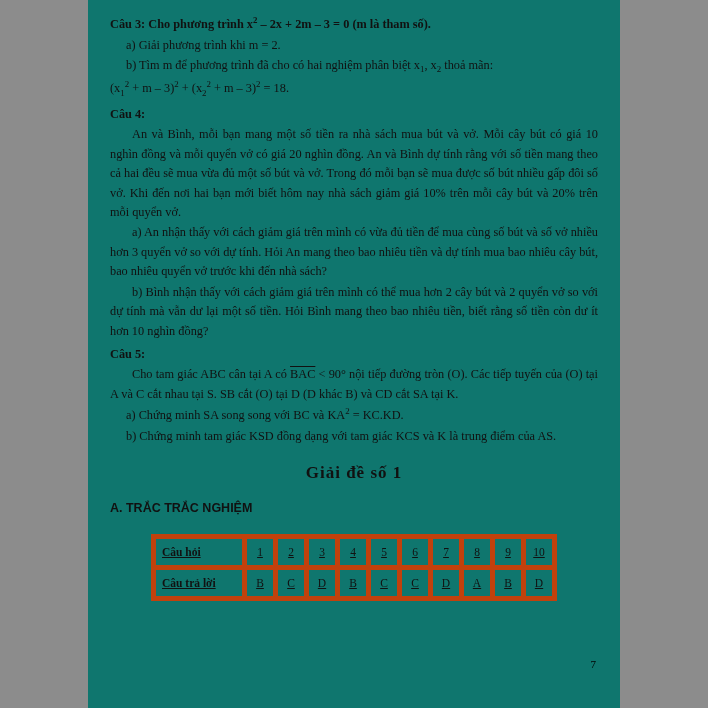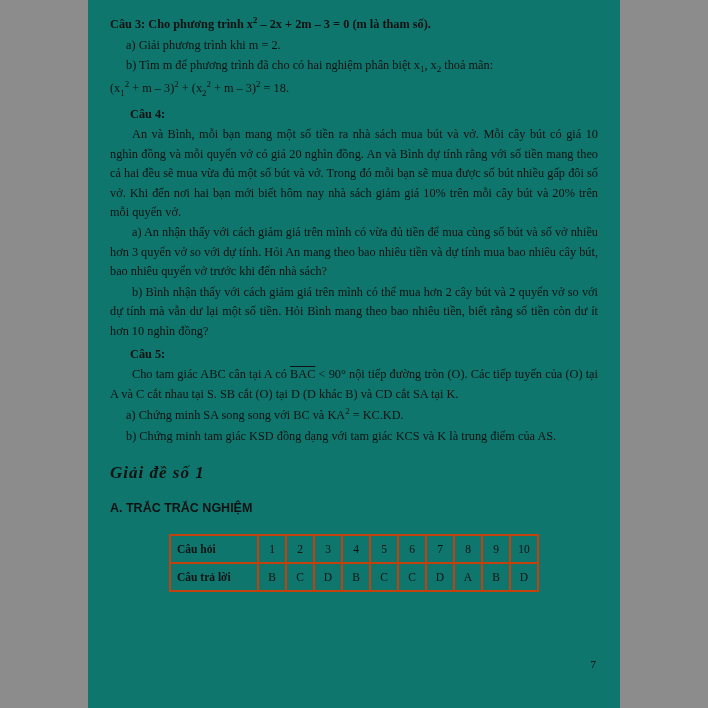--- a/index.html
+++ b/index.html
@@ -42,52 +42,52 @@
   .sub {
     text-indent: 16px;
   }
   .center {
     text-align: left;
     text-indent: 0;
     font-family: Liberation Serif, serif;
   }
   .blockgap {
     margin-top: 4px;
-    margin-left: 20px;
   }
   sub, sup {
     font-size: 0.72em;
   }
   .overline {
     text-decoration: overline;
   }
   .title-solution {
+    text-align: center;
     font-weight: bold;
     font-size: 17px;
     letter-spacing: 1px;
     margin: 14px 0 12px 0;
-    font-style: italic;
   }
   .sect-head {
     font-weight: bold;
     font-size: 12.5px;
     margin: 6px 0 10px 0;
     font-family: "Liberation Sans", sans-serif;
   }
   table.answers {
     border-collapse: collapse;
     margin: 0 auto;
     font-size: 11.5px;
   }
   table.answers td {
-    border: 2px solid #c2410c;
+    border: 5px solid #c2410c;
     padding: 4px 0;
     text-align: center;
     width: 26px;
     font-family: "Liberation Serif", serif;
+    text-decoration: underline;
   }
   table.answers td.rowlabel {
     width: 74px;
     font-weight: bold;
     padding-left: 6px;
     padding-right: 6px;
     text-align: left;
     white-space: nowrap;
   }
   .pagenum {

